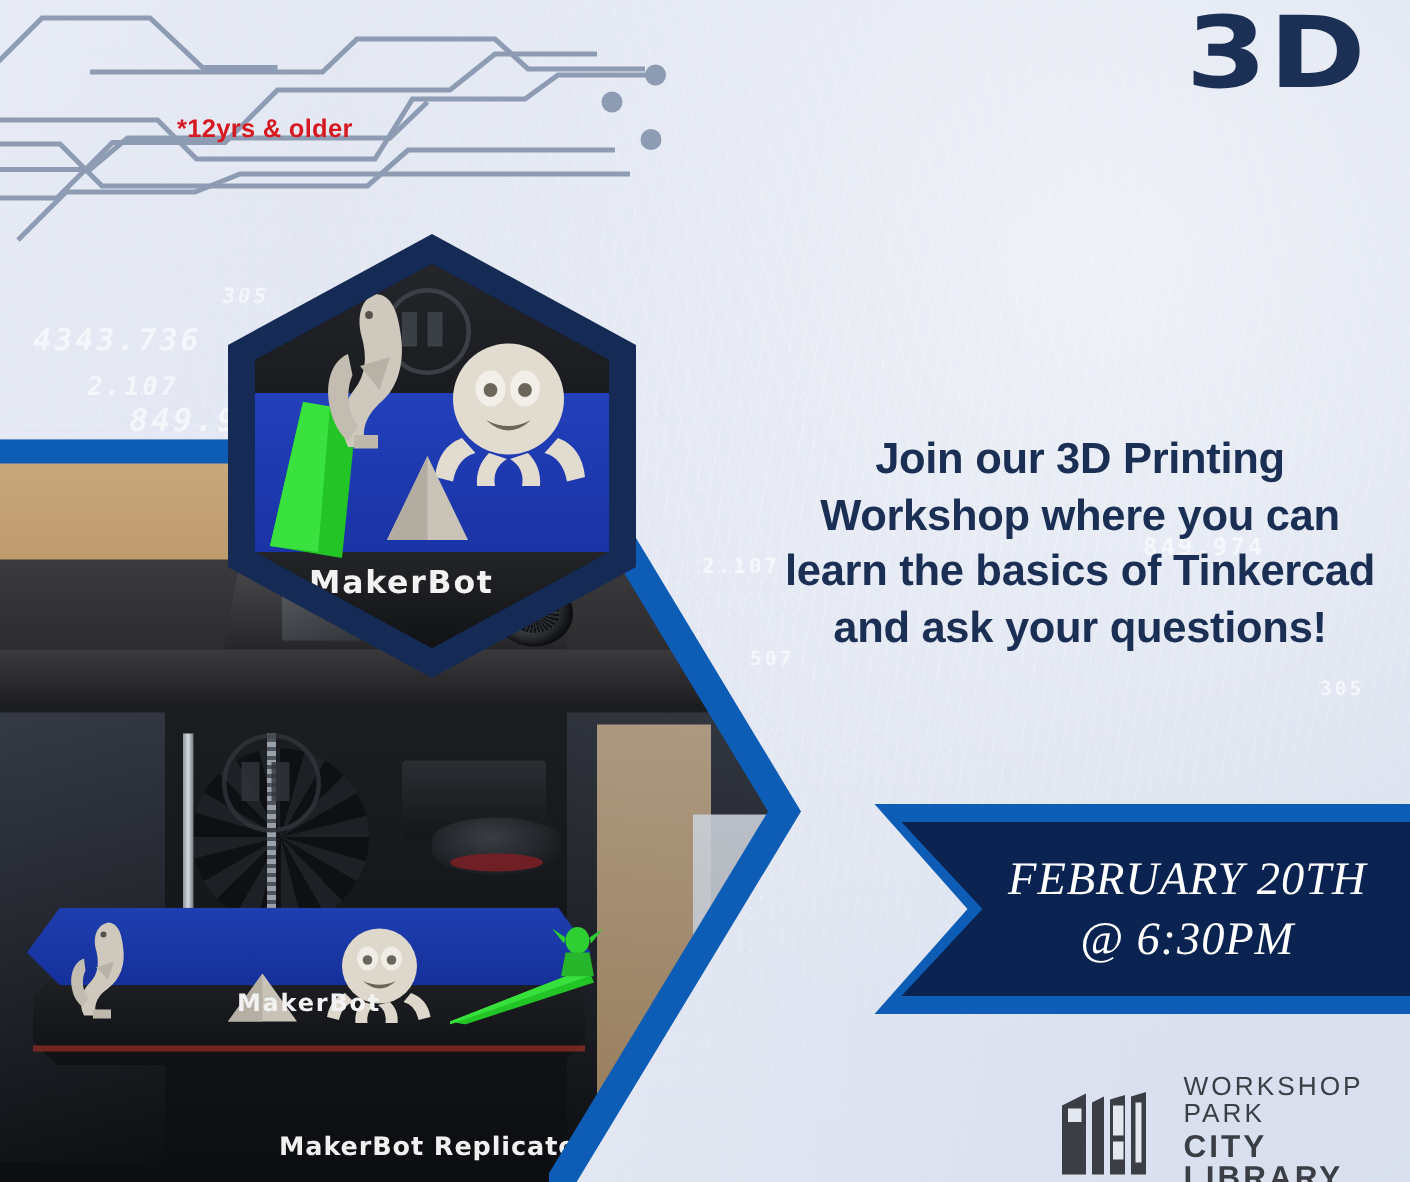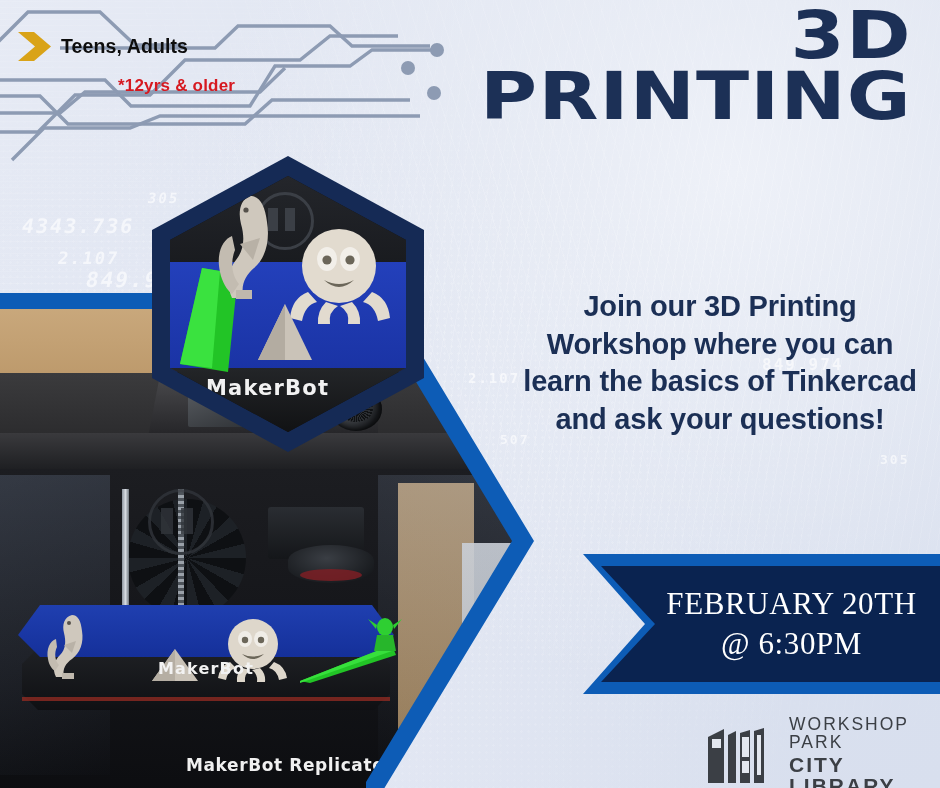--- a/index.html
+++ b/index.html
@@ -95,21 +95,21 @@
     text-align:center;
     color:#1b2f55;
     font-size:29px;
     font-weight:700;
     line-height:1.30;
     letter-spacing:-.2px;
   }
 
   
   .date-banner{
-    position:absolute;left:583px;top:554px;width:357px;height:128px;
+    position:absolute;left:583px;top:536px;width:357px;height:128px;font-style:italic;
   }
   .date-banner svg{position:absolute;inset:0;}
   .date-text{
     position:absolute;left:68px;top:0;right:8px;height:140px;
     display:flex;flex-direction:column;align-items:center;justify-content:center;
     color:#ffffff;
     font-family:"Liberation Serif", serif;
     font-size:31px;
     line-height:1.28;
     letter-spacing:.6px;
@@ -264,31 +264,24 @@
       <path d="M-5 96 L40 96 L68 124 L245 124 L272 100 L410 100"></path>
       <path d="M12 160 L44 128 L130 128 L160 116 L420 116"></path>
     </g>
     <g fill="#8d9bb3">
       <circle cx="437" cy="50" r="7"></circle>
       <circle cx="408" cy="68" r="7"></circle>
       <circle cx="434" cy="93" r="7"></circle>
     </g>
   </svg>
 
-  <div class="eyebrow-wrap">
-    <svg class="chev-gold" viewBox="0 0 34 33">
-      <path d="M0 2 H16 L33 16.5 L16 31 H0 L17 16.5 Z" fill="#d9a318"></path>
-    </svg>
-    <span class="eyebrow-txt">Teens, Adults</span>
-  </div>
   <div class="age-note">*12yrs &amp; older</div>
 
   <div class="headline">
     <span class="l1"><span class="stencil">3D</span></span>
-    <span class="l2"><span class="stencil">PRINTING</span></span>
   </div>
 
   <div class="body-copy">Join our 3D Printing Workshop where you can learn the basics of Tinkercad and ask your questions!</div>
 
   <div class="date-banner">
     <svg viewBox="0 0 357 140" preserveAspectRatio="none">
       <path d="M0 0 H357 V140 H0 L62 70 Z" fill="#0d5cb6"></path>
       <path d="M18 12 H357 V128 H18 L72 70 Z" fill="#0a2350"></path>
     </svg>
     <div class="date-text">

